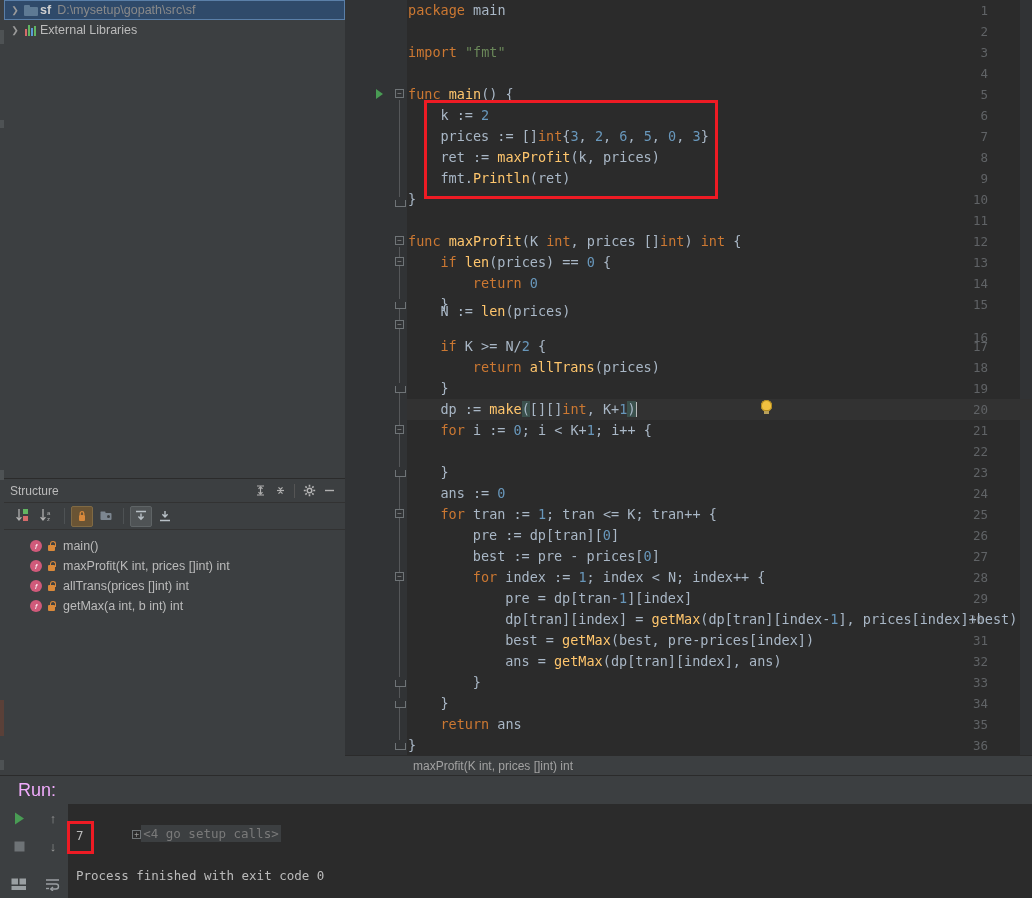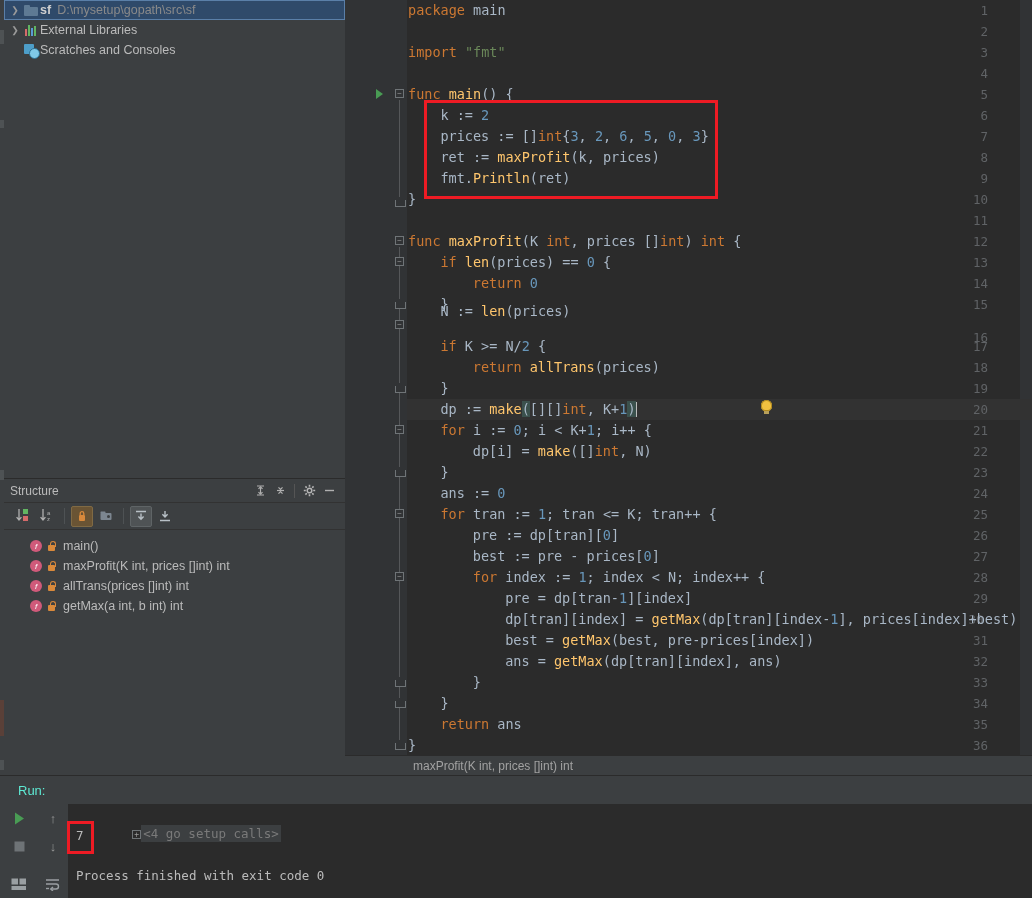--- a/index.html
+++ b/index.html
@@ -117,21 +117,21 @@
   .bc-text { font-size:12px; color:#a2a2a2; margin-left:68px; }
 
   
   .err-scroll { position:absolute; right:0; top:0; width:12px; height:755px; background:#313335; }
 
   
   .run-pane { position:absolute; left:0; top:775px; width:1032px; height:123px;
      background:#3c3f41; border-top:1px solid #2b2b2b; }
   .run-header { position:relative; height:28px; display:flex; align-items:center;
      background:#3c3f41; }
-  .run-label { font-size:13px; color:#5eead4; margin-left:18px; }
+  .run-label { font-size:18px; color:#f0abfc; margin-left:18px; }
   .run-tab { margin-left:22px; height:28px; display:flex; align-items:center; gap:6px;
      padding:0 6px; position:relative; }
   .run-tab .tabname { font-size:12.5px; color:#cfcfcf; }
   .run-tab .tabclose { color:#909090; font-size:12px; }
   .run-tab:after { content:""; position:absolute; left:0; right:0; bottom:0; height:2px;
      background:#9a9a9a; }
   .gopher { width:13px; height:14px; position:relative; }
   .gopher:before { content:""; position:absolute; left:1px; top:2px; width:11px; height:12px;
      background:#9fd4e0; border-radius:50% 50% 45% 45%; }
   .gopher:after { content:""; position:absolute; left:3px; top:5px; width:2px; height:2px;
@@ -175,27 +175,20 @@
       <span class="arrow">❯</span>
       <span class="tree-icon">
         <span class="ico-lib">
           <i style="height:7px;background:#d46a6a;"></i>
           <i style="height:11px;background:#62b562;"></i>
           <i style="height:8px;background:#5a9bd4;"></i>
           <i style="height:10px;background:#62b562;"></i>
         </span>
       </span>
       <span class="tree-plain">External Libraries</span>
-    </div>
-    <div class="tree-row" style="position:absolute;top:40px;left:0;right:0;">
-      <span class="arrow spacer">❯</span>
-      <span class="tree-icon">
-          <span class="ico-scratch"></span>
-        </span>
-      <span class="tree-plain">Scratches and Consoles</span>
     </div>
   </div>
 
   <div class="structure-pane">
     <div class="structure-head">
       <span class="structure-title">Structure</span>
       <span class="sh-btn">
         <svg width="13" height="13" viewBox="0 0 13 13">
           <path d="M3 2h7M3 11h7" stroke="#b0b0b0" stroke-width="1.2"></path>
           <path d="M6.5 3.5v6" stroke="#b0b0b0" stroke-width="1.2"></path>
@@ -351,21 +344,20 @@
         <div class="cline" style="top: 231px; left: 1px;"><span class="kw">func</span><span class="pln"> </span><span class="fn">maxProfit</span><span class="pln">(K </span><span class="typ">int</span><span class="pln">, prices []</span><span class="typ">int</span><span class="pln">) </span><span class="typ">int</span><span class="pln"> {</span></div>
         <div class="cline" style="top: 252px; left: 33.4px;"><span class="kw">if</span><span class="pln"> </span><span class="fn">len</span><span class="pln">(prices) == </span><span class="num">0</span><span class="pln"> {</span></div>
         <div class="cline" style="top: 273px; left: 65.8px;"><span class="kw">return</span><span class="pln"> </span><span class="num">0</span></div>
         <div class="cline" style="top: 294px; left: 33.4px;"><span class="pln">}</span></div>
         <div class="cline" style="top: 301px; left: 33.4px;"><span class="pln">N := </span><span class="fn">len</span><span class="pln">(prices)</span></div>
         <div class="cline" style="top: 336px; left: 33.4px;"><span class="kw">if</span><span class="pln"> K &gt;= N/</span><span class="num">2</span><span class="pln"> {</span></div>
         <div class="cline" style="top: 357px; left: 65.8px;"><span class="kw">return</span><span class="pln"> </span><span class="fn">allTrans</span><span class="pln">(prices)</span></div>
         <div class="cline" style="top: 378px; left: 33.4px;"><span class="pln">}</span></div>
         <div class="cline" style="top: 399px; left: 33.4px;"><span class="pln">dp := </span><span class="fn">make</span><span class="brmatch">(</span><span class="pln">[][]</span><span class="typ">int</span><span class="pln">, K+</span><span class="num">1</span><span class="brmatch">)</span><span class="caret"></span></div>
         <div class="cline" style="top: 420px; left: 33.4px;"><span class="kw">for</span><span class="pln"> i := </span><span class="num">0</span><span class="pln">; i &lt; K+</span><span class="num">1</span><span class="pln">; i++ {</span></div>
-        <div class="cline" style="top: 441px; left: 65.8px;"><span class="pln">dp[i] = </span><span class="fn">make</span><span class="pln">([]</span><span class="typ">int</span><span class="pln">, N)</span></div>
         <div class="cline" style="top: 462px; left: 33.4px;"><span class="pln">}</span></div>
         <div class="cline" style="top: 483px; left: 33.4px;"><span class="pln">ans := </span><span class="num">0</span></div>
         <div class="cline" style="top: 504px; left: 33.4px;"><span class="kw">for</span><span class="pln"> tran := </span><span class="num">1</span><span class="pln">; tran &lt;= K; tran++ {</span></div>
         <div class="cline" style="top: 525px; left: 65.8px;"><span class="pln">pre := dp[tran][</span><span class="num">0</span><span class="pln">]</span></div>
         <div class="cline" style="top: 546px; left: 65.8px;"><span class="pln">best := pre - prices[</span><span class="num">0</span><span class="pln">]</span></div>
         <div class="cline" style="top: 567px; left: 65.8px;"><span class="kw">for</span><span class="pln"> index := </span><span class="num">1</span><span class="pln">; index &lt; N; index++ {</span></div>
         <div class="cline" style="top: 588px; left: 98.2px;"><span class="pln">pre = dp[tran-</span><span class="num">1</span><span class="pln">][index]</span></div>
         <div class="cline" style="top: 609px; left: 98.2px;"><span class="pln">dp[tran][index] = </span><span class="fn">getMax</span><span class="pln">(dp[tran][index-</span><span class="num">1</span><span class="pln">], prices[index]+best)</span></div>
         <div class="cline" style="top: 630px; left: 98.2px;"><span class="pln">best = </span><span class="fn">getMax</span><span class="pln">(best, pre-prices[index])</span></div>
         <div class="cline" style="top: 651px; left: 98.2px;"><span class="pln">ans = </span><span class="fn">getMax</span><span class="pln">(dp[tran][index], ans)</span></div>

